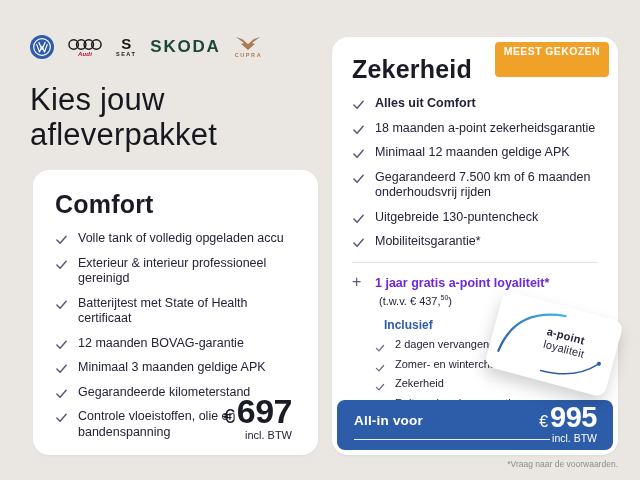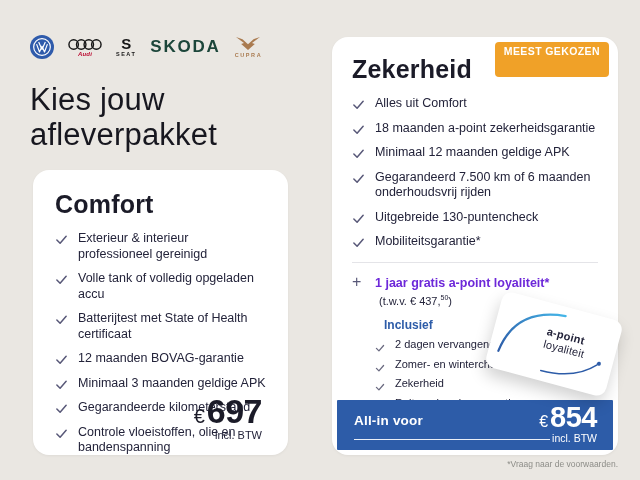--- a/index.html
+++ b/index.html
@@ -22,29 +22,29 @@
   .skoda-word{font-size:17px;font-weight:800;letter-spacing:1.8px;color:#1c463a;}
   .cupra-word{font-size:5.5px;font-weight:700;letter-spacing:1.6px;color:#aa7b50;}
 
   
   .headline{position:absolute;left:30px;top:82px;font-size:31px;line-height:35px;font-weight:500;color:#17171f;letter-spacing:.2px;}
 
   
   .card{position:absolute;background:#fff;border-radius:16px;box-shadow:0 1px 3px rgba(0,0,0,.05);}
   .card-title{font-size:25px;font-weight:700;color:#1b1b28;margin:0 0 12px 0;letter-spacing:.2px;}
 
-  .comfort{left:33px;top:170px;width:255px;height:285px;padding:20px 22px;box-sizing:border-box;}
+  .comfort{left:33px;top:170px;width:285px;height:285px;padding:20px 22px;box-sizing:border-box;}
   .zeker{left:332px;top:37px;width:286px;height:418px;padding:18px 20px;box-sizing:border-box;}
 
   
   ul.check-list{list-style:none;margin:0;padding:0;}
   .check-item{display:flex;gap:10px;margin-bottom:9px;}
   .check-item .ck{flex:0 0 13px;width:13px;height:13px;margin-top:1px;color:#585878;}
   .check-item .txt{font-size:12.5px;line-height:15.5px;color:#23233a;}
-  .check-item .txt.bold{font-weight:400;}
+  .check-item .txt.bold{font-weight:700;}
 
   .divider{border:0;border-top:1px solid #e4e4e8;margin:12px 0 12px 0;}
 
   
   .loyalty-row{display:flex;gap:10px;margin-bottom:9px;align-items:baseline;}
   .plus{flex:0 0 13px;font-size:16px;line-height:14px;font-weight:500;color:#585878;}
   .loyalty-text{font-size:12.5px;line-height:16px;}
   .loyalty-title{font-weight:700;color:#6d28d9;}
   .loyalty-value{font-size:11px;color:#23233a;margin-left:4px;white-space:nowrap;}
   .loyalty-value sup{font-size:7px;}
@@ -67,21 +67,21 @@
   .price-line{display:flex;align-items:baseline;justify-content:flex-end;}
   .cur{font-size:20px;font-weight:400;margin-right:2px;}
   .amt{font-size:34px;font-weight:700;letter-spacing:-.5px;line-height:32px;}
   .price-note{font-size:11px;color:#23233a;margin-top:1px;}
 
   
   .badge{position:absolute;top:5px;right:9px;background:#f0a128;color:#fff;font-size:10.5px;font-weight:700;
     letter-spacing:.4px;padding:3px 9px 20px 9px;border-radius:4px;z-index:4;}
 
   
-  .allin-bar{position:absolute;left:5px;right:5px;bottom:5px;height:50px;background:#2d5ca8;border-radius:1px;z-index:2;}
+  .allin-bar{position:absolute;left:5px;right:5px;bottom:5px;height:50px;background:#2d5ca8;border-radius:8px;z-index:2;}
   .allin-label{position:absolute;left:17px;top:13px;color:#fff;font-size:13.5px;font-weight:700;letter-spacing:.2px;}
   .allin-line{position:absolute;left:17px;bottom:10px;width:196px;height:1.5px;background:rgba(255,255,255,.9);}
   .allin-price{position:absolute;right:16px;top:3px;text-align:right;color:#fff;}
   .allin-price .price-line{align-items:baseline;}
   .allin-price .cur{font-size:16px;}
   .allin-price .amt{font-size:29px;line-height:29px;}
   .allin-price .price-note{color:#fff;font-size:10.5px;margin-top:0;}
 
   .footnote{position:absolute;right:22px;top:459px;font-size:8.5px;color:#8d8d88;}
 </style>
@@ -132,30 +132,30 @@
   <div class="card comfort">
     <h2 class="card-title">Comfort</h2>
     <ul class="check-list">
 
         <li class="check-item">
           <span class="ck">
             <svg viewBox="0 0 14 14" width="13" height="13">
               <path d="M2 7.5 L5.5 11 L12 3.5" fill="none" stroke="currentColor" stroke-width="1.6" stroke-linecap="round" stroke-linejoin="round"></path>
             </svg>
           </span>
+          <span class="txt">Volle tank of volledig opgeladen accu</span>
+        </li>
+
+        <li class="check-item">
+          <span class="ck">
+            <svg viewBox="0 0 14 14" width="13" height="13">
+              <path d="M2 7.5 L5.5 11 L12 3.5" fill="none" stroke="currentColor" stroke-width="1.6" stroke-linecap="round" stroke-linejoin="round"></path>
+            </svg>
+          </span>
           <span class="txt">Exterieur &amp; interieur professioneel gereinigd</span>
-        </li>
-
-        <li class="check-item">
-          <span class="ck">
-            <svg viewBox="0 0 14 14" width="13" height="13">
-              <path d="M2 7.5 L5.5 11 L12 3.5" fill="none" stroke="currentColor" stroke-width="1.6" stroke-linecap="round" stroke-linejoin="round"></path>
-            </svg>
-          </span>
-          <span class="txt">Volle tank of volledig opgeladen accu</span>
         </li>
 
         <li class="check-item">
           <span class="ck">
             <svg viewBox="0 0 14 14" width="13" height="13">
               <path d="M2 7.5 L5.5 11 L12 3.5" fill="none" stroke="currentColor" stroke-width="1.6" stroke-linecap="round" stroke-linejoin="round"></path>
             </svg>
           </span>
           <span class="txt">Batterijtest met State of Health certificaat</span>
         </li>
@@ -333,21 +333,21 @@
         <div class="l2">loyaliteit</div>
       </div>
     </div>
 
     <div class="allin-bar">
       <span class="allin-label">All-in voor</span>
       <span class="allin-line"></span>
       <div class="allin-price">
         <div class="price-line">
           <span class="cur">€</span>
-            <span class="amt">854</span>
+            <span class="amt">995</span>
         </div>
         <div class="price-note">incl. BTW</div>
       </div>
     </div>
   </div>
 
   <div class="footnote">*Vraag naar de voorwaarden.</div>
 
 </div>
 

